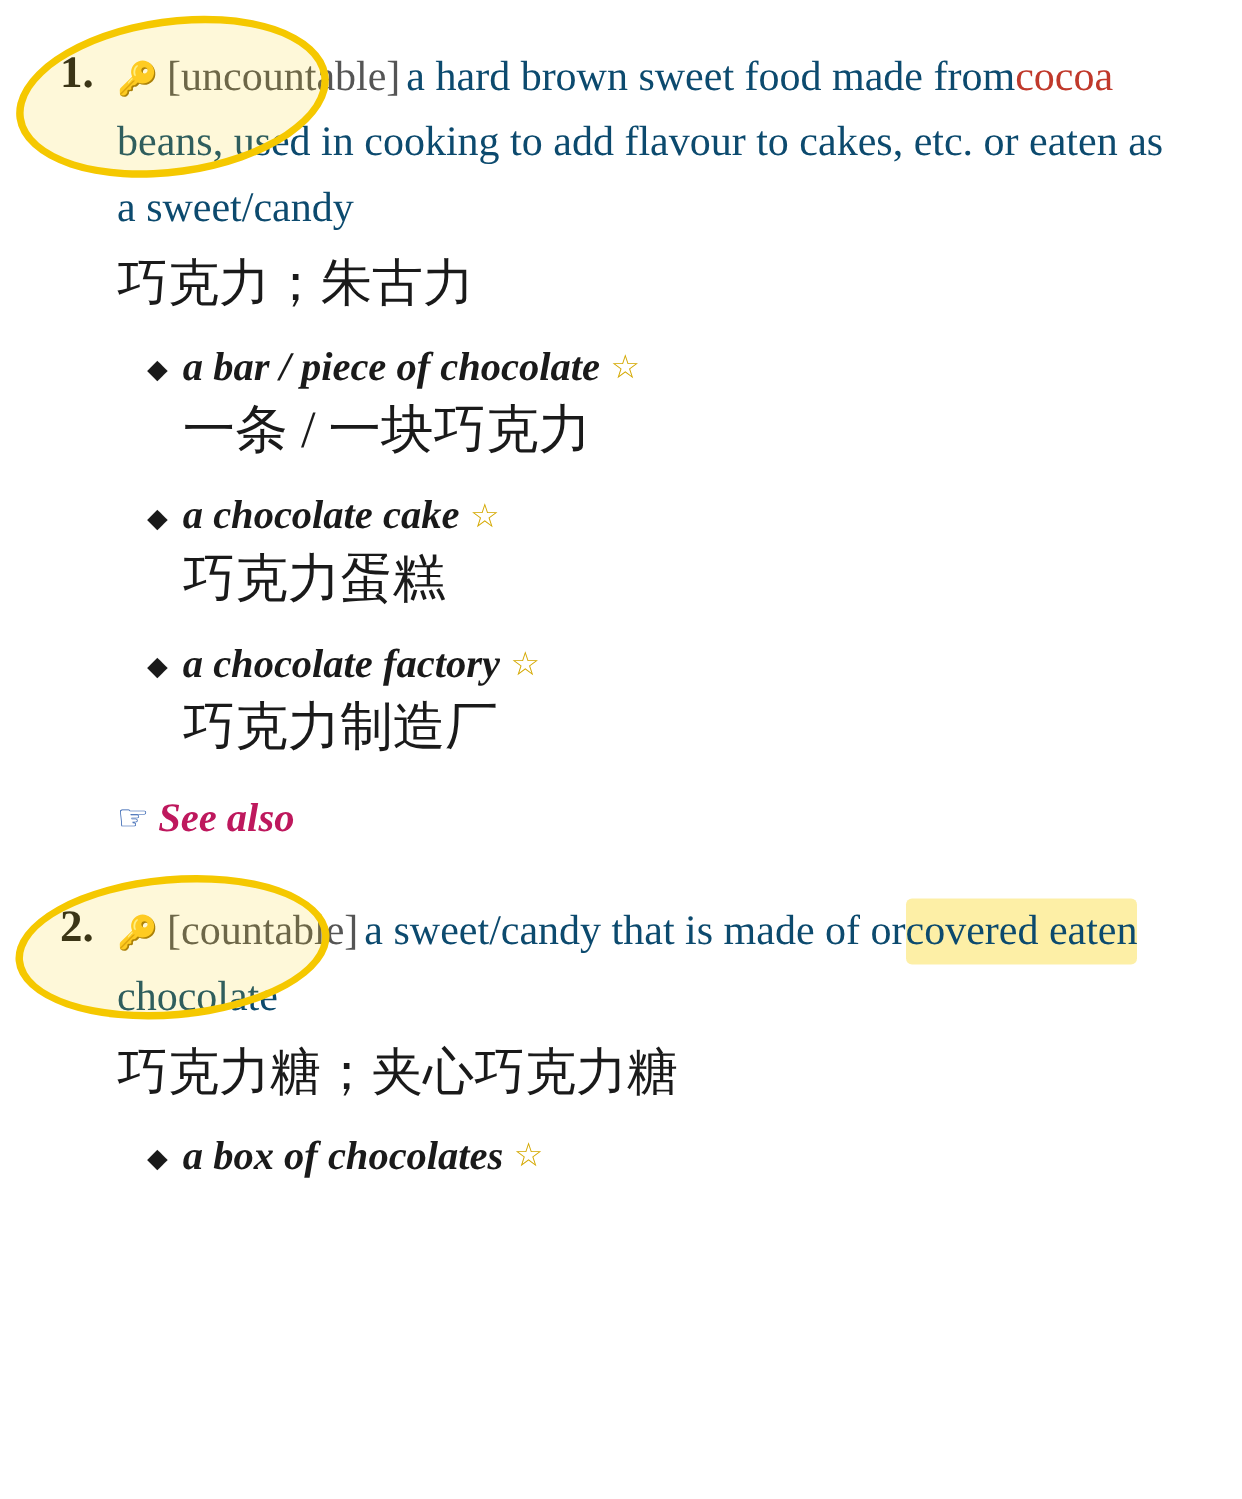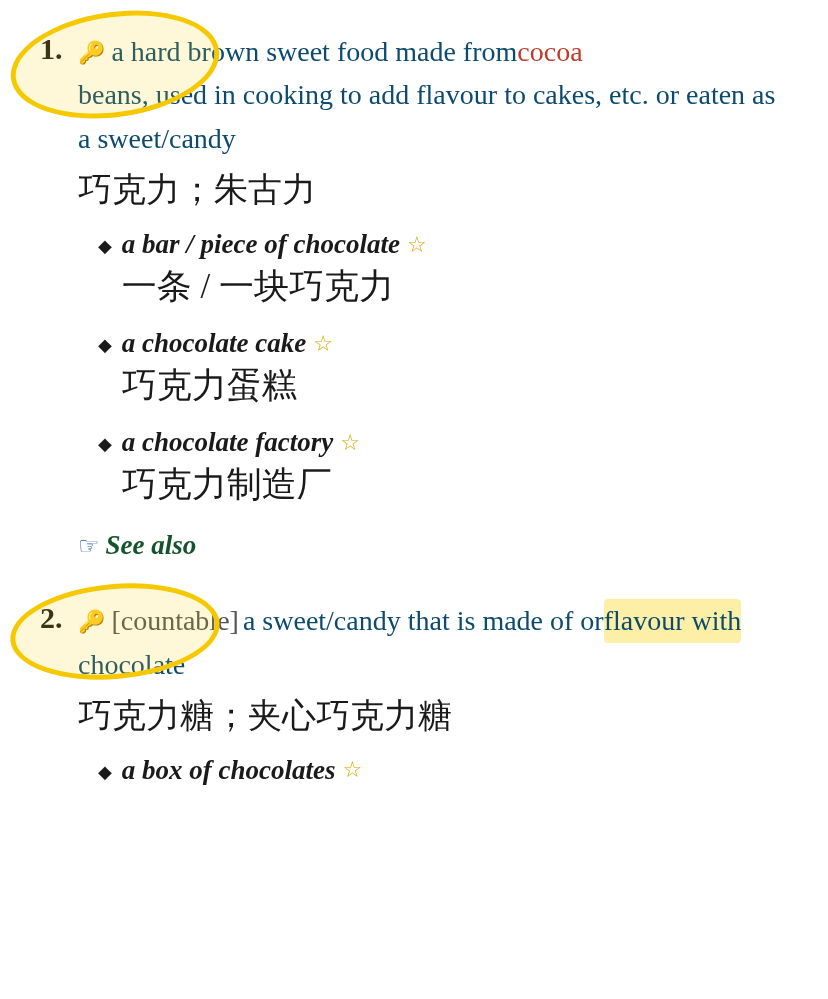--- a/index.html
+++ b/index.html
@@ -105,21 +105,21 @@
     }
 
     .see-also-icon {
       color: #2255aa;
       font-size: 24px;
     }
 
     .see-also-label {
       font-weight: bold;
       font-style: italic;
-      color: #14532d;
+      color: #be185d;
     }
 
     .see-also-links {
       color: #c0392b;
     }
 
     .number-row {
       display: flex;
       align-items: flex-start;
       position: relative;
@@ -194,20 +194,21 @@
 <body>
 
 <div class="section-1">
   <div class="number-row">
     <div class="number-col oval-highlight-1">
       <span>1.</span>
     </div>
     <div class="entry-body">
       <div class="def-line">
         <span class="key-icon">🔑</span>
+        <span class="tag">[uncountable]</span>
         <span class="definition-text">a hard brown sweet food made from </span>
           <span class="cocoa-link definition-text">cocoa</span>
           <span class="definition-text"> beans, used in cooking to add flavour to cakes, etc. or eaten as a sweet/candy</span>
       </div>
       <div class="chinese-translation">巧克力；朱古力</div>
 
       <div class="examples-list">
 
         <div class="example-item">
           <span class="diamond">◆</span>
@@ -256,21 +257,21 @@
 <div class="section-2">
   <div class="number-row">
     <div class="number-col oval-highlight-2">
       <span>2.</span>
     </div>
     <div class="entry-body">
       <div class="def-line">
         <span class="key-icon">🔑</span>
         <span class="tag">[countable]</span>
         <span class="definition-text">a sweet/candy that is made of or </span>
-          <span class="definition-text covered-highlight">flavour with</span>
+          <span class="definition-text covered-highlight">covered eaten</span>
           <span class="definition-text"> chocolate</span>
       </div>
       <div class="chinese-translation">巧克力糖；夹心巧克力糖</div>
 
       <div class="examples-list">
 
         <div class="example-item">
           <span class="diamond">◆</span>
           <div class="example-content">
             <span class="example-english">

